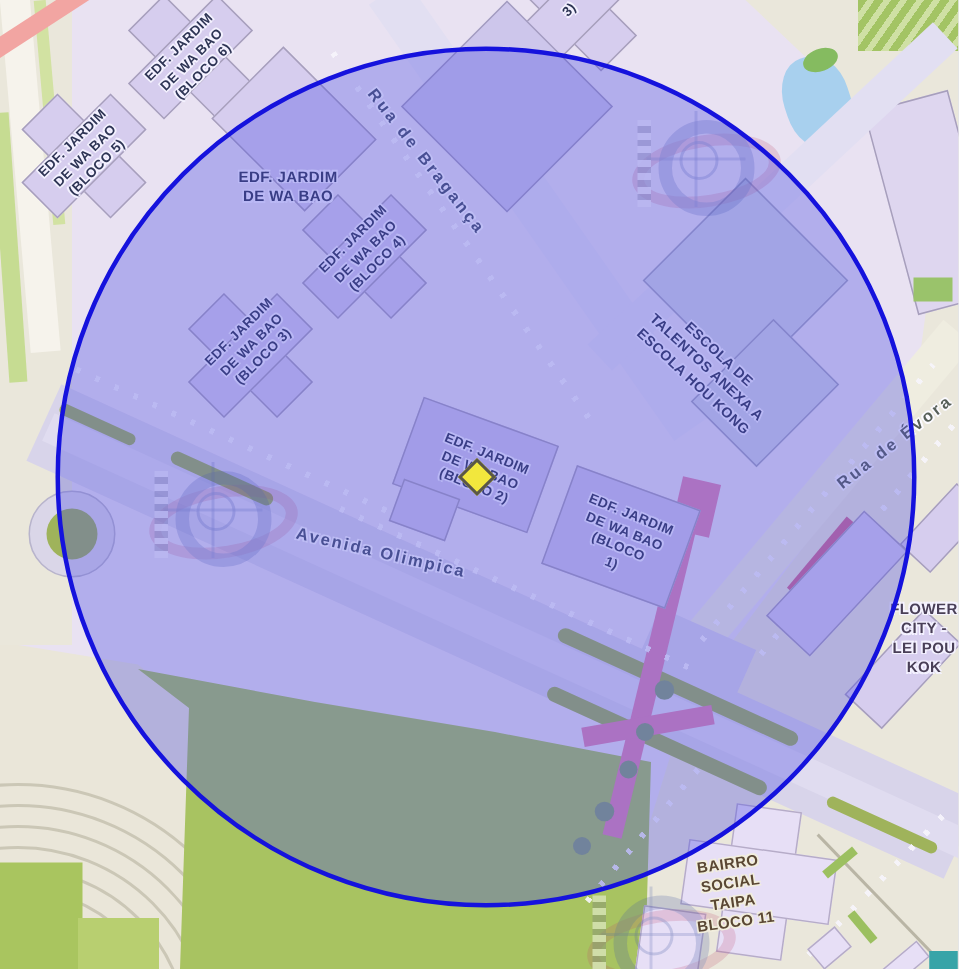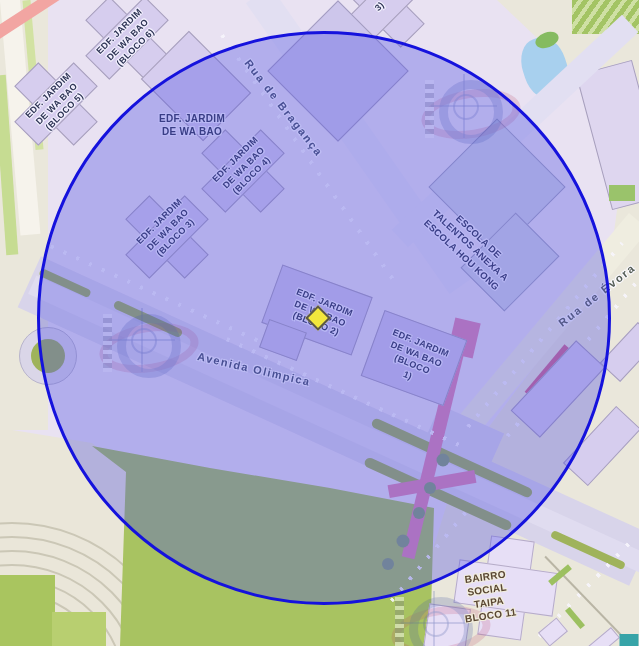--- a/index.html
+++ b/index.html
@@ -195,20 +195,22 @@
   <div class="c lbl" style="left:320px;top:314px;transform:translate(-50%,-50%) rotate(22deg);">EDF. JARDIM
 DE WA BAO
 (BLOCO 2)</div>
   <div class="c lbl" style="left:414px;top:360px;transform:translate(-50%,-50%) rotate(22deg);">EDF. JARDIM
 DE WA BAO
 (BLOCO
 1)</div>
   <div class="c lbl" style="left:470px;top:246px;font-size:9.5px;transform:translate(-50%,-50%) rotate(43deg);">ESCOLA DE
 TALENTOS ANEXA A
 ESCOLA HOU KONG</div>
+  <div class="c lbl" style="left:593px;top:400px;font-size:10px;color:#493f57;">FLOWER CITY -
+LEI POU KOK</div>
   <div class="c lbl" style="left:488px;top:596px;font-size:10px;color:#5a4733;text-shadow:-1px -1px 0 #f2eedd,1px -1px 0 #f2eedd,-1px 1px 0 #f2eedd,1px 1px 0 #f2eedd;transform:translate(-50%,-50%) rotate(-8deg);">BAIRRO
 SOCIAL
 TAIPA
 BLOCO 11</div>
   <div class="c lbl" style="left:380px;top:7px;transform:translate(-50%,-50%) rotate(-45deg);">3)</div>
 
   <div class="c street" style="left:284px;top:108px;transform:translate(-50%,-50%) rotate(52deg);">Rua de Bragança</div>
   <div class="c street" style="left:254px;top:369px;letter-spacing:1.5px;transform:translate(-50%,-50%) rotate(13deg);">Avenida Olimpica</div>
   <div class="c street" style="left:597px;top:295px;color:#565f58;transform:translate(-50%,-50%) rotate(-38deg);">Rua de Évora</div>
 

